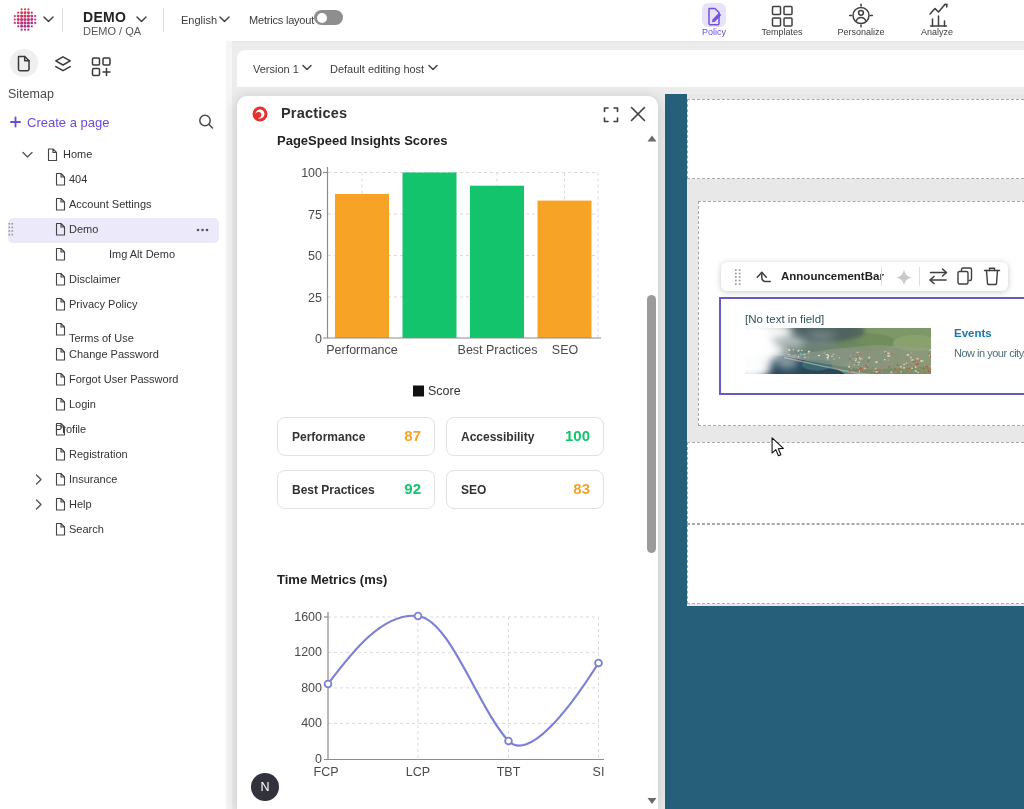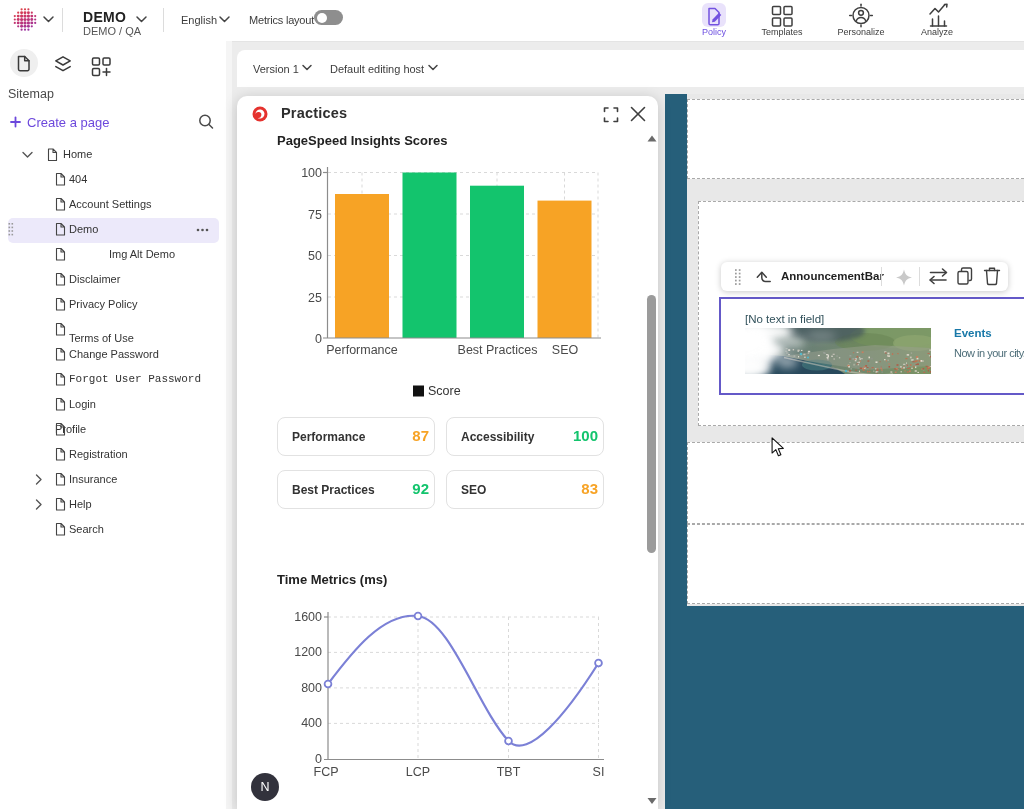--- a/index.html
+++ b/index.html
@@ -45,21 +45,21 @@
      box-shadow:0 1px 6px rgba(0,0,0,.22);}
   .wtb-title{top:8px;font-size:11.5px;font-weight:bold;color:#1f1f1f;position:absolute;}
   .tdiv{position:absolute;top:5px;width:1px;height:19px;background:#dcdcdc;}
   
   .dialog{left:237px;top:96px;width:421px;height:713px;background:#fff;border-radius:10px 10px 0 0;
      box-shadow:0 2px 14px rgba(0,0,0,.18);}
   .dlg-title{left:281px;top:105px;font-size:14.5px;font-weight:bold;color:#2e2e2e;letter-spacing:.2px;}
   .dlg-h2{font-size:13px;font-weight:bold;color:#222;}
   .card{width:156px;height:37px;background:#fff;border:1px solid #e2e2e2;border-radius:8px;}
   .card .cl{position:absolute;left:14px;top:12px;font-size:12px;font-weight:bold;color:#333;}
-  .card .cv{position:absolute;right:5px;top:9px;font-size:15px;font-weight:bold;}
+  .card .cv{position:absolute;right:13px;top:9px;font-size:15px;font-weight:bold;}
   .o{color:#F7A325;} .g{color:#13C46D;}
   .avatar{left:251px;top:773px;width:28px;height:28px;border-radius:50%;background:#32323C;
       color:#fff;font-size:12.5px;text-align:center;line-height:28px;}
   .thumb{left:647px;top:295px;width:9px;height:258px;background:#9b9b9b;border-radius:5px;}
 </style>
 </head>
 <body>
 <div id="app">
 
   <div class="abs preview"></div>
@@ -488,21 +488,21 @@
     <div class="abs treerow" style="top:292px;">
         <span class="trtext" style="left:69px;">Privacy Policy</span>
       </div>
     <div class="abs treerow" style="top:317px;">
         <span class="trtext" style="left:69px;margin-top:9px;">Terms of Use</span>
       </div>
     <div class="abs treerow" style="top:342px;">
         <span class="trtext" style="left:69px;">Change Password</span>
       </div>
     <div class="abs treerow" style="top:367px;">
-        <span class="trtext" style="left:69px;font-family:Liberation Mono, monospace;">Forgot User Password</span>
+        <span class="trtext" style="left:69px;">Forgot User Password</span>
       </div>
     <div class="abs treerow" style="top:392px;">
         <span class="trtext" style="left:69px;">Login</span>
       </div>
     <div class="abs treerow" style="top:417px;">
         <span class="trtext" style="left:55px;">Profile</span>
       </div>
     <div class="abs treerow" style="top:442px;">
         <span class="trtext" style="left:69px;">Registration</span>
       </div>

